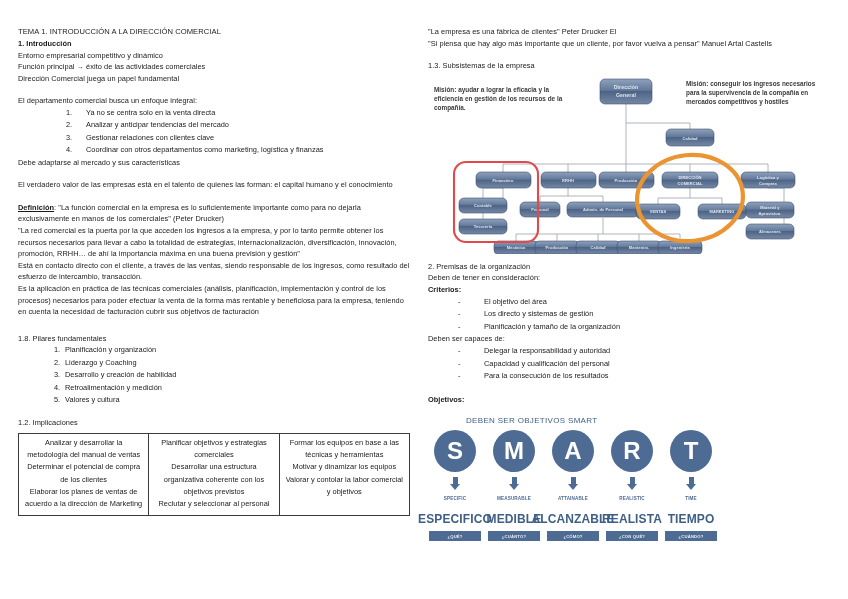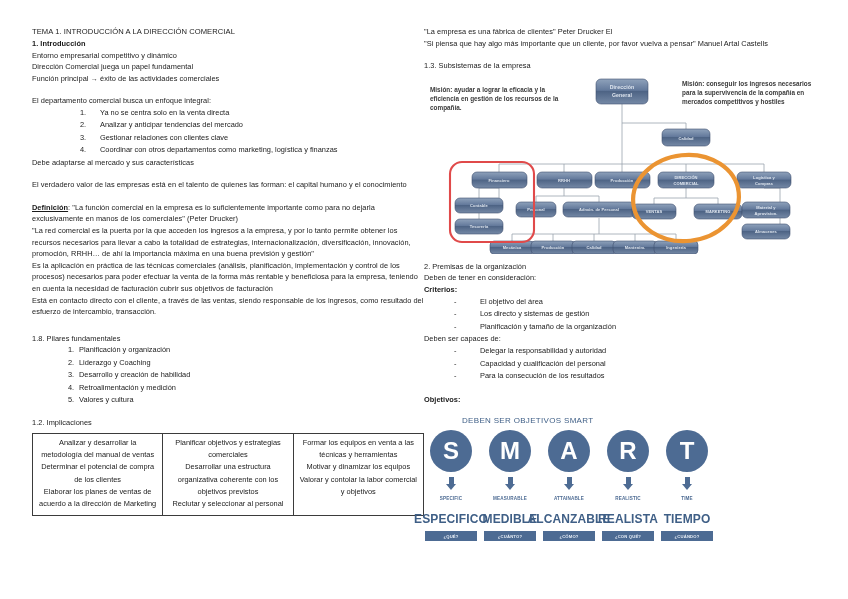--- a/index.html
+++ b/index.html
@@ -13,22 +13,23 @@
     width: 848px;
     height: 599px;
     font-family: "Liberation Sans", sans-serif;
     color: #1a1a1a;
     overflow: hidden;
     position: relative;
   }
   .page {
     position: absolute;
     inset: 0;
-    padding: 26px 22px 10px 32px;
+    padding: 26px 22px 10px 18px;
     display: flex;
+    gap: 18px;
   }
   .col {
     position: relative;
   }
   .col-left { width: 392px; flex: 0 0 392px; }
   .col-right { width: 396px; flex: 0 0 396px; }
 
   
   .t {
     font-size: 7.4px;
@@ -218,22 +219,22 @@
 </head>
 <body>
 
 <div class="page">
 
   <div class="col col-left">
 
     <div class="t t-title">TEMA 1. INTRODUCCIÓN A LA DIRECCIÓN COMERCIAL</div>
     <div class="t b">1. Introducción</div>
     <div class="t">Entorno empresarial competitivo y dinámico</div>
+    <div class="t">Función principal → éxito de las actividades comerciales</div>
     <div class="t">Dirección Comercial juega un papel fundamental</div>
-    <div class="t">Función principal → éxito de las actividades comerciales</div>
 
     <div class="gap-m"></div>
 
     <div class="t">El departamento comercial busca un enfoque integral:</div>
     <ul class="numlist deep">
       <li>
           <span class="num">1.</span>
           <span>Ya no se centra solo en la venta directa</span>
         </li>
       <li>
@@ -252,22 +253,22 @@
     <div class="t">Debe adaptarse al mercado y sus características</div>
 
     <div class="gap-m"></div>
 
     <div class="t">El verdadero valor de las empresas está en el talento de quienes las forman: el capital humano y el conocimiento</div>
 
     <div class="gap-m"></div>
 
     <div class="t"><span class="u">Definición</span><span>: "La función comercial en la empresa es lo suficientemente importante como para no dejarla exclusivamente en manos de los comerciales" (Peter Drucker)</span></div>
     <div class="t">"La red comercial es la puerta por la que acceden los ingresos a la empresa, y por lo tanto permite obtener los recursos necesarios para llevar a cabo la totalidad de estrategias, internacionalización, diversificación, innovación, promoción, RRHH… de ahí la importancia máxima en una buena previsión y gestión"</div>
+    <div class="t">Está en contacto directo con el cliente, a través de las ventas, siendo responsable de los ingresos, como resultado del esfuerzo de intercambio, transacción.</div>
     <div class="t">Es la aplicación en práctica de las técnicas comerciales (análisis, planificación, implementación y control de los procesos) necesarios para poder efectuar la venta de la forma más rentable y beneficiosa para la empresa, teniendo en cuenta la necesidad de facturación cubrir sus objetivos de facturación</div>
-    <div class="t">Está en contacto directo con el cliente, a través de las ventas, siendo responsable de los ingresos, como resultado del esfuerzo de intercambio, transacción.</div>
 
     <div class="gap-l"></div>
 
     <div class="t">1.8. Pilares fundamentales</div>
     <ul class="numlist shallow">
       <li>
           <span class="num">1.</span>
           <span>Planificación y organización</span>
         </li>
       <li>
@@ -298,21 +299,21 @@
           <div class="cellline">Analizar y desarrollar la metodología del manual de ventas</div>
           <div class="cellline">Determinar el potencial de compra de los clientes</div>
           <div class="cellline">Elaborar los planes de ventas de acuerdo a la dirección de Marketing</div>
         </td>
         <td>
           <div class="cellline">Planificar objetivos y estrategias comerciales</div>
           <div class="cellline">Desarrollar una estructura organizativa coherente con los objetivos previstos</div>
           <div class="cellline">Reclutar y seleccionar al personal</div>
         </td>
         <td>
-          <div class="cellline">Formar los equipos en venta a las técnicas y herramientas</div>
+          <div class="cellline">Formar los equipos en base a las técnicas y herramientas</div>
           <div class="cellline">Motivar y dinamizar los equipos</div>
           <div class="cellline">Valorar y contolar la labor comercial y objetivos</div>
         </td>
       </tr>
     </tbody>
       </table>
   </div>
 
   <div class="col col-right">
 

